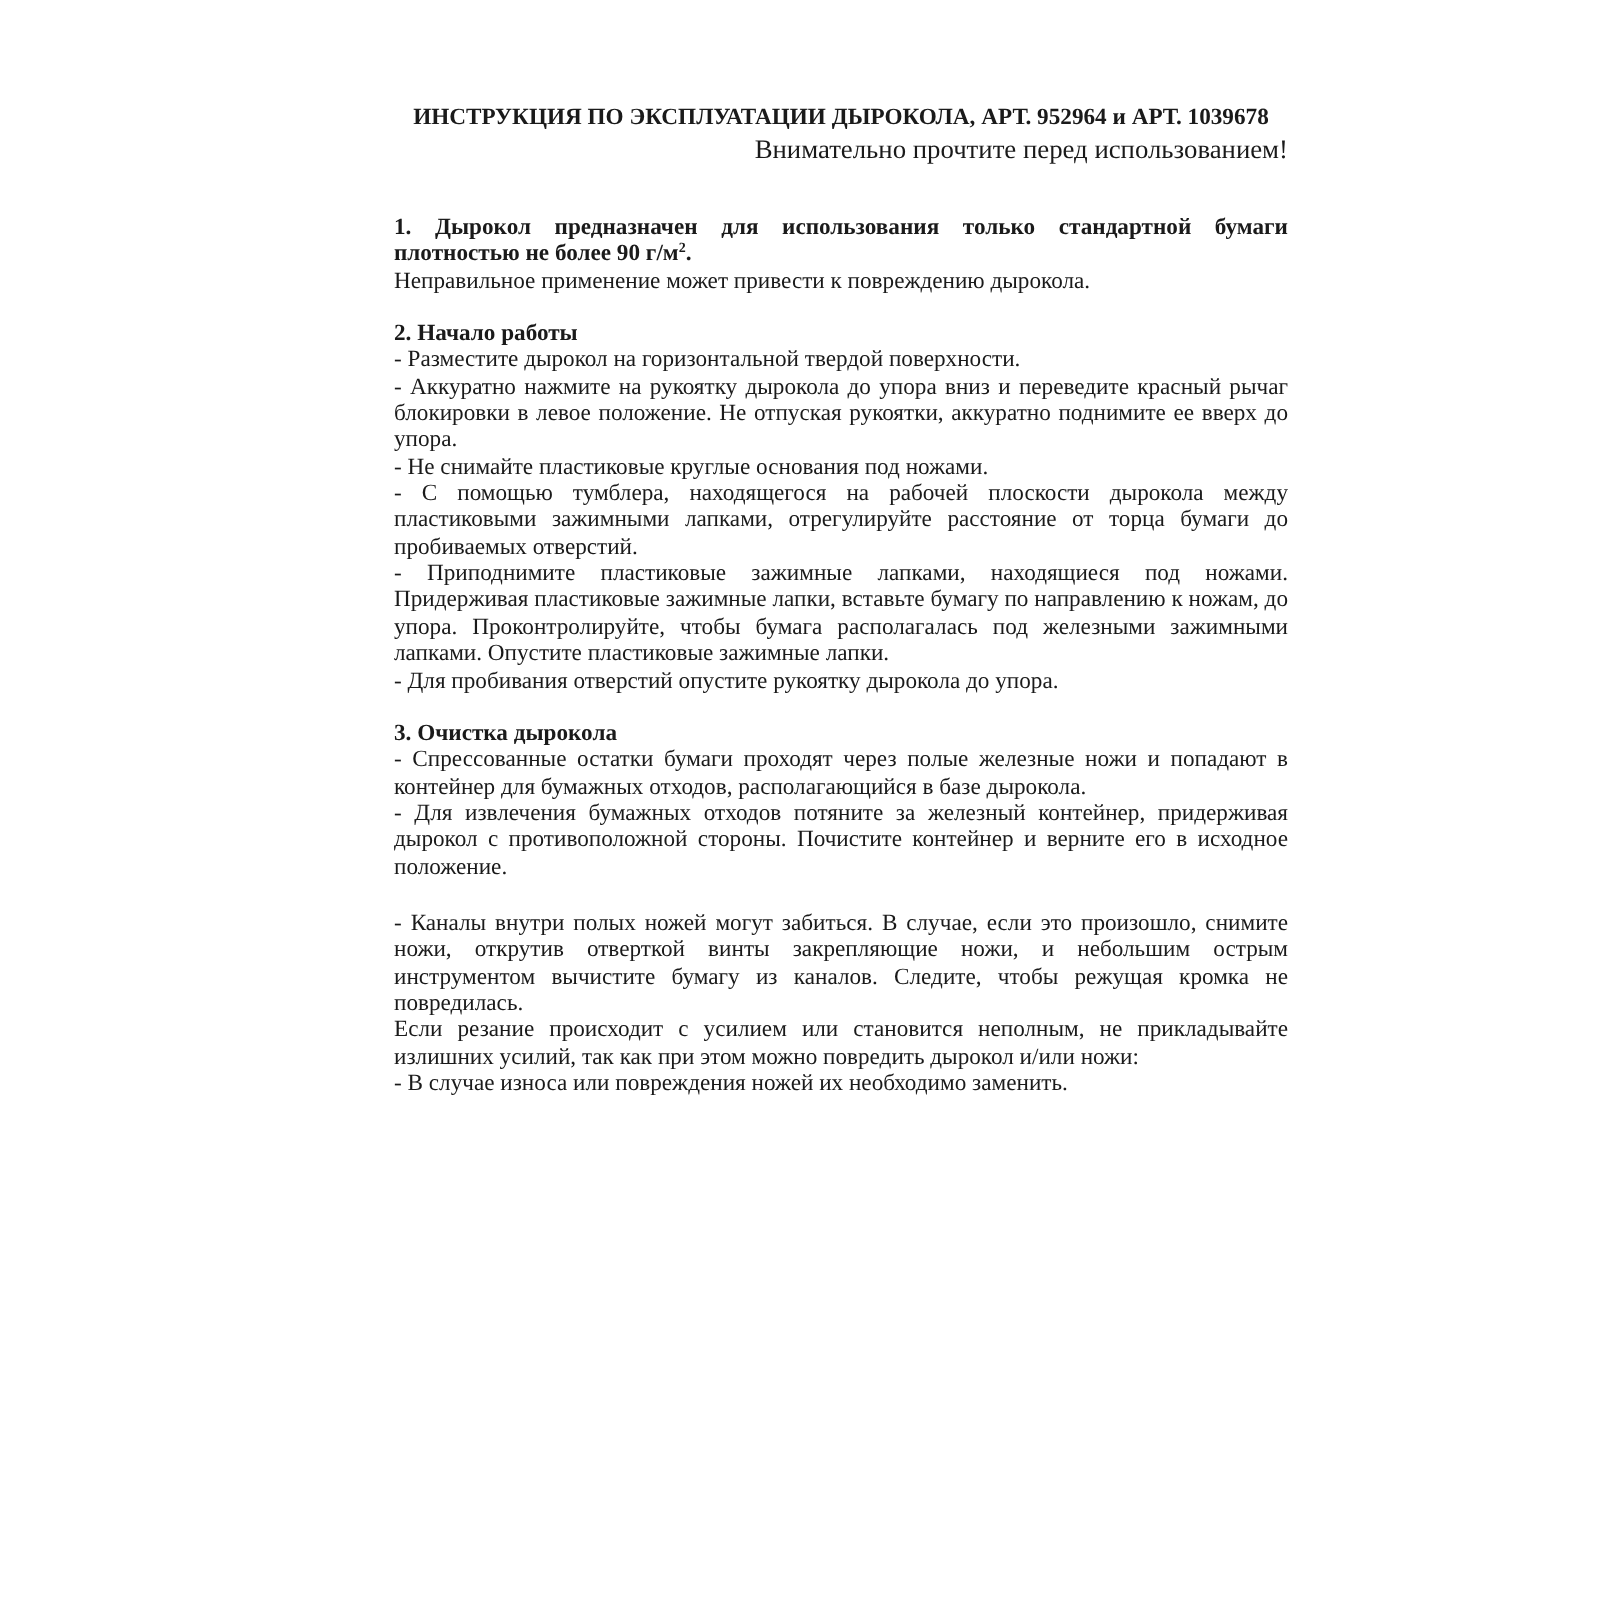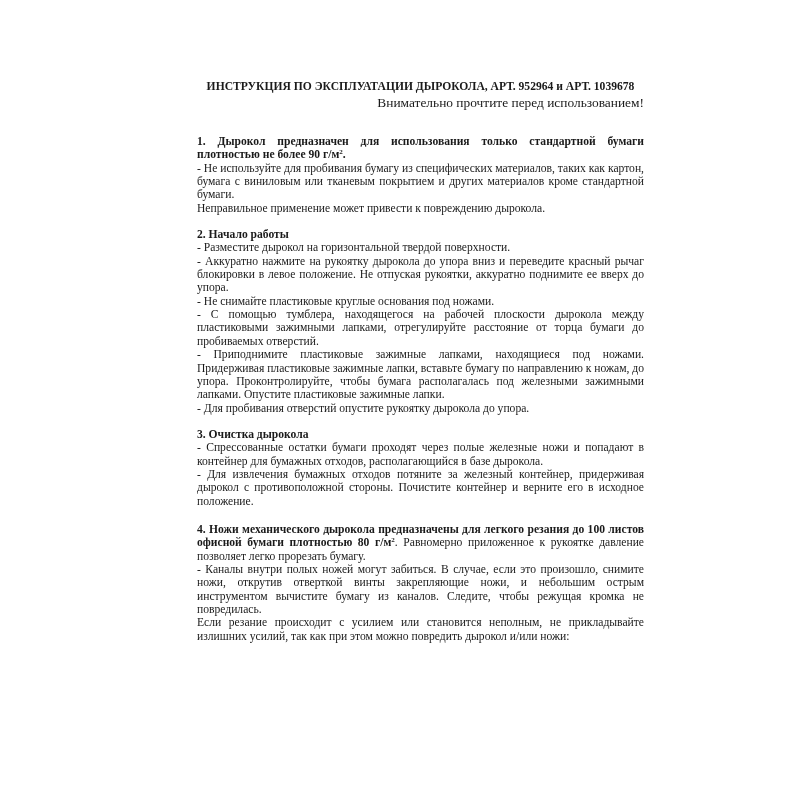--- a/index.html
+++ b/index.html
@@ -4,21 +4,21 @@
 <style>
   html, body { margin: 0; padding: 0; background: #ffffff; }
   body { width: 800px; height: 800px; position: relative; overflow: hidden; }
   .page {
     position: absolute; left: 197px; top: 52px; width: 447px;
     font-family: "Liberation Serif", "DejaVu Serif", serif;
     color: #1a1a1a; font-size: 11.6px; line-height: 13.35px;
   }
   .title {
     text-align: center; font-weight: bold; font-size: 11.6px;
-    line-height: 14px; white-space: nowrap; margin-left: -8px; margin-right: -8px; margin-top: 28px;
+    line-height: 14px; white-space: nowrap; margin-left: -8px; margin-right: -8px;
   }
   .subtitle { text-align: right; font-size: 13.4px; line-height: 17px; }
   .section { margin-top: 0; }
   .gap-title { height: 24px; }
   .gap { height: 13px; }
   .gap-lg { height: 15px; }
   p { margin: 0; text-align: justify; }
   .h { font-weight: bold; }
   sup { font-size: 7px; line-height: 0; vertical-align: 4px; }
 </style>
@@ -26,21 +26,20 @@
 <body>
 
 <div class="page">
   <div class="title">ИНСТРУКЦИЯ ПО ЭКСПЛУАТАЦИИ ДЫРОКОЛА, АРТ. 952964 и АРТ. 1039678</div>
   <div class="subtitle">Внимательно прочтите перед использованием!</div>
 
   <div class="gap-title"></div>
 
   <div class="section">
     <p><span class="h">1.</span> <span class="h">Дырокол предназначен для использования только стандартной бумаги плотностью не более 90 г/м</span><sup class="h">2</sup><span class="h">.</span></p>
-    <p>- Не используйте для пробивания бумагу из специфических материалов, таких как картон, бумага с виниловым или тканевым покрытием и других материалов кроме стандартной бумаги.</p>
     <p>Неправильное применение может привести к повреждению дырокола.</p>
   </div>
 
   <div class="gap"></div>
 
   <div class="section">
     <p class="h">2. Начало работы</p>
     <p>- Разместите дырокол на горизонтальной твердой поверхности.</p>
     <p>- Аккуратно нажмите на рукоятку дырокола до упора вниз и переведите красный рычаг блокировки в левое положение. Не отпуская рукоятки, аккуратно поднимите ее вверх до упора.</p>
     <p>- Не снимайте пластиковые круглые основания под ножами.</p>
@@ -53,17 +52,17 @@
 
   <div class="section">
     <p class="h">3. Очистка дырокола</p>
     <p>- Спрессованные остатки бумаги проходят через полые железные ножи и попадают в контейнер для бумажных отходов, располагающийся в базе дырокола.</p>
     <p>- Для извлечения бумажных отходов потяните за железный контейнер, придерживая дырокол с противоположной стороны.  Почистите контейнер и верните его в исходное положение.</p>
   </div>
 
   <div class="gap-lg"></div>
 
   <div class="section">
-    <p><span class="h">4</span><span class="h">. Ножи механического дырокола предназначены для легкого резания до 100 листов офисной бумаги плотностью 80 г/м</span><sup class="h">2</sup><span>. Равномерно приложенное к рукоятке давление позволяет легко прорезать бумагу.</span></p>
     <p>- Каналы внутри полых ножей могут забиться. В случае, если это произошло, снимите ножи, открутив отверткой винты закрепляющие ножи, и небольшим острым инструментом вычистите бумагу из каналов. Следите, чтобы режущая кромка не повредилась.</p>
     <p>Если резание происходит с усилием или становится неполным, не прикладывайте излишних усилий, так как при этом можно повредить дырокол и/или ножи:</p>
+    <p>- В случае износа или повреждения ножей их необходимо заменить.</p>
   </div>
 </div>
 
 </body></html>

